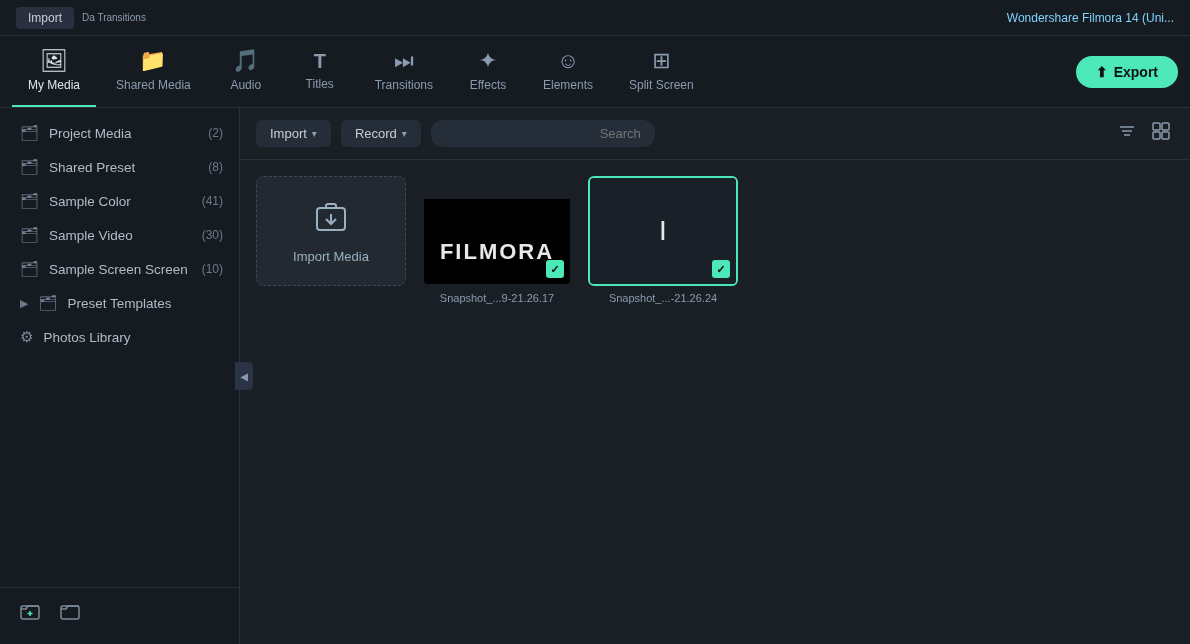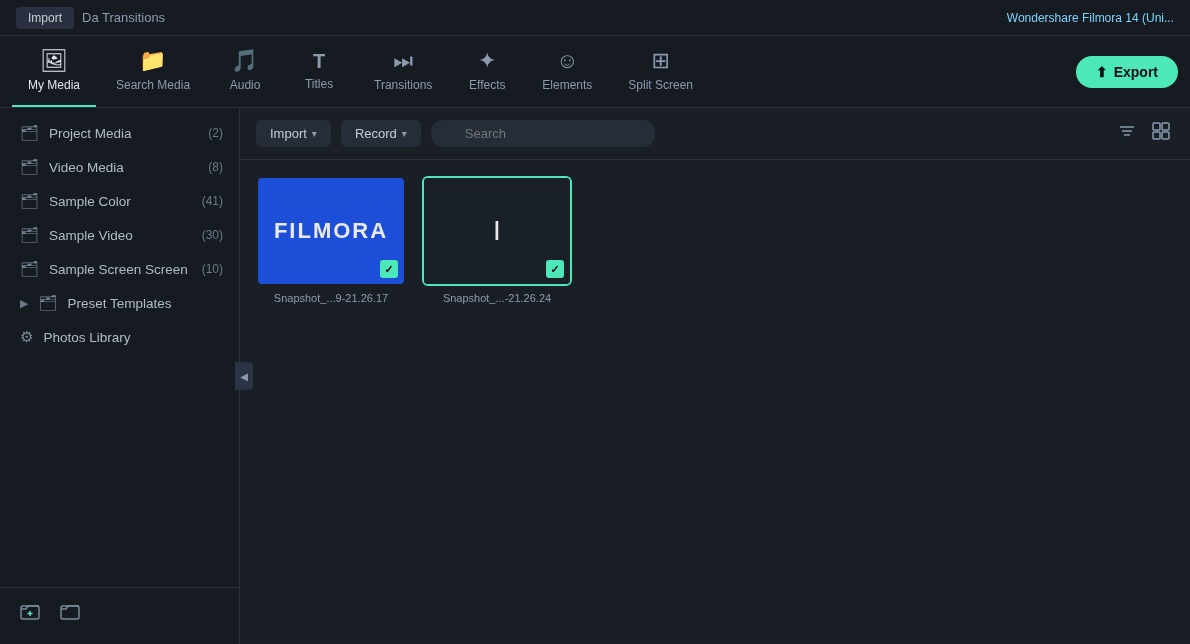--- a/index.html
+++ b/index.html
@@ -23,21 +23,21 @@
       height: 36px;
       background: #161b21;
       border-bottom: 1px solid #2a3040;
     }
     .top-bar-left {
       display: flex;
       align-items: center;
       gap: 8px;
     }
     .top-bar-title {
-      font-size: 13px;
+      font-size: 10px;
       color: #8a9bb0;
     }
     .import-btn-top {
       background: #2a3040;
       border: none;
       color: #c8cdd4;
       font-size: 12px;
       padding: 4px 12px;
       border-radius: 4px;
       cursor: pointer;
@@ -217,20 +217,21 @@
     .search-bar {
       flex: 1;
       background: #252d38;
       border: none;
       border-radius: 12px;
       padding: 6px 14px 6px 34px;
       color: #c8cdd4;
       font-size: 13px;
       outline: none;
       position: relative;
+      text-align: right;
     }
     .search-wrapper {
       flex: 1;
       position: relative;
     }
     .search-icon-inner {
       position: absolute;
       left: 10px;
       top: 50%;
       transform: translateY(-50%);
@@ -302,24 +303,25 @@
       position: relative;
       overflow: hidden;
       border: 2px solid transparent;
     }
     .media-thumbnail.selected {
       border: 2px solid #4de8b8;
     }
     .filmora-thumb {
       width: 100%;
       height: 100%;
-      background: #1d4ed8;
-      display: flex;
-      align-items: center;
-      justify-content: center;
+      background: #000000;
+      display: flex;
+      align-items: center;
+      justify-content: center;
+      margin-top: 21px;
     }
     .filmora-text {
       font-size: 22px;
       font-weight: 900;
       color: #e8e8e8;
       letter-spacing: 2px;
     }
     .plain-thumb {
       width: 100%;
       height: 100%;
@@ -372,21 +374,21 @@
 </div>
 
 <div class="nav-tabs">
   <div class="tabs-list">
     <div class="tab-item active">
       <span class="tab-icon">🖼</span>
       <span class="tab-label">My Media</span>
     </div>
     <div class="tab-item">
       <span class="tab-icon">📁</span>
-      <span class="tab-label">Search Media</span>
+      <span class="tab-label">Shared Media</span>
     </div>
     <div class="tab-item">
       <span class="tab-icon">🎵</span>
       <span class="tab-label">Audio</span>
     </div>
     <div class="tab-item">
       <span class="tab-icon" style="font-size:20px;font-weight:bold;">T</span>
       <span class="tab-label">Titles</span>
     </div>
     <div class="tab-item">
@@ -420,21 +422,21 @@
       <div class="sidebar-item-left">
         <span class="sidebar-item-icon">🗂</span>
         <span>Project Media</span>
       </div>
       <span class="sidebar-item-count">(2)</span>
     </div>
 
     <div class="sidebar-item">
       <div class="sidebar-item-left">
         <span class="sidebar-item-icon">🗂</span>
-        <span>Video Media</span>
+        <span>Shared Preset</span>
       </div>
       <span class="sidebar-item-count">(8)</span>
     </div>
 
     <div class="sidebar-item">
       <div class="sidebar-item-left">
         <span class="sidebar-item-icon">🗂</span>
         <span>Sample Color</span>
       </div>
       <span class="sidebar-item-count">(41)</span>
@@ -520,20 +522,31 @@
             <rect x="10" y="1" width="7" height="7" rx="1" stroke="#8a9bb0" stroke-width="1.5"></rect>
             <rect x="1" y="10" width="7" height="7" rx="1" stroke="#8a9bb0" stroke-width="1.5"></rect>
             <rect x="10" y="10" width="7" height="7" rx="1" stroke="#8a9bb0" stroke-width="1.5"></rect>
           </svg>
         </button>
       </div>
     </div>
 
     <div class="media-grid">
 
+      <div class="import-tile">
+        <span class="import-tile-icon">
+          <svg width="36" height="36" viewBox="0 0 36 36" fill="none">
+            <rect x="4" y="10" width="28" height="22" rx="3" stroke="#9ab0c0" stroke-width="2"></rect>
+            <path d="M13 10V8a2 2 0 012-2h6a2 2 0 012 2v2" stroke="#9ab0c0" stroke-width="2"></path>
+            <line x1="18" y1="16" x2="18" y2="26" stroke="#9ab0c0" stroke-width="2"></line>
+            <polyline points="13,21 18,26 23,21" stroke="#9ab0c0" stroke-width="2" fill="none"></polyline>
+          </svg>
+        </span>
+        <span class="import-tile-label">Import Media</span>
+      </div>
 
       <div class="media-tile">
         <div class="media-thumbnail">
           <div class="filmora-thumb">
             <span class="filmora-text">FILMORA</span>
           </div>
           <div class="thumb-checkbox"></div>
         </div>
         <span class="media-label">Snapshot_...9-21.26.17</span>
       </div>

